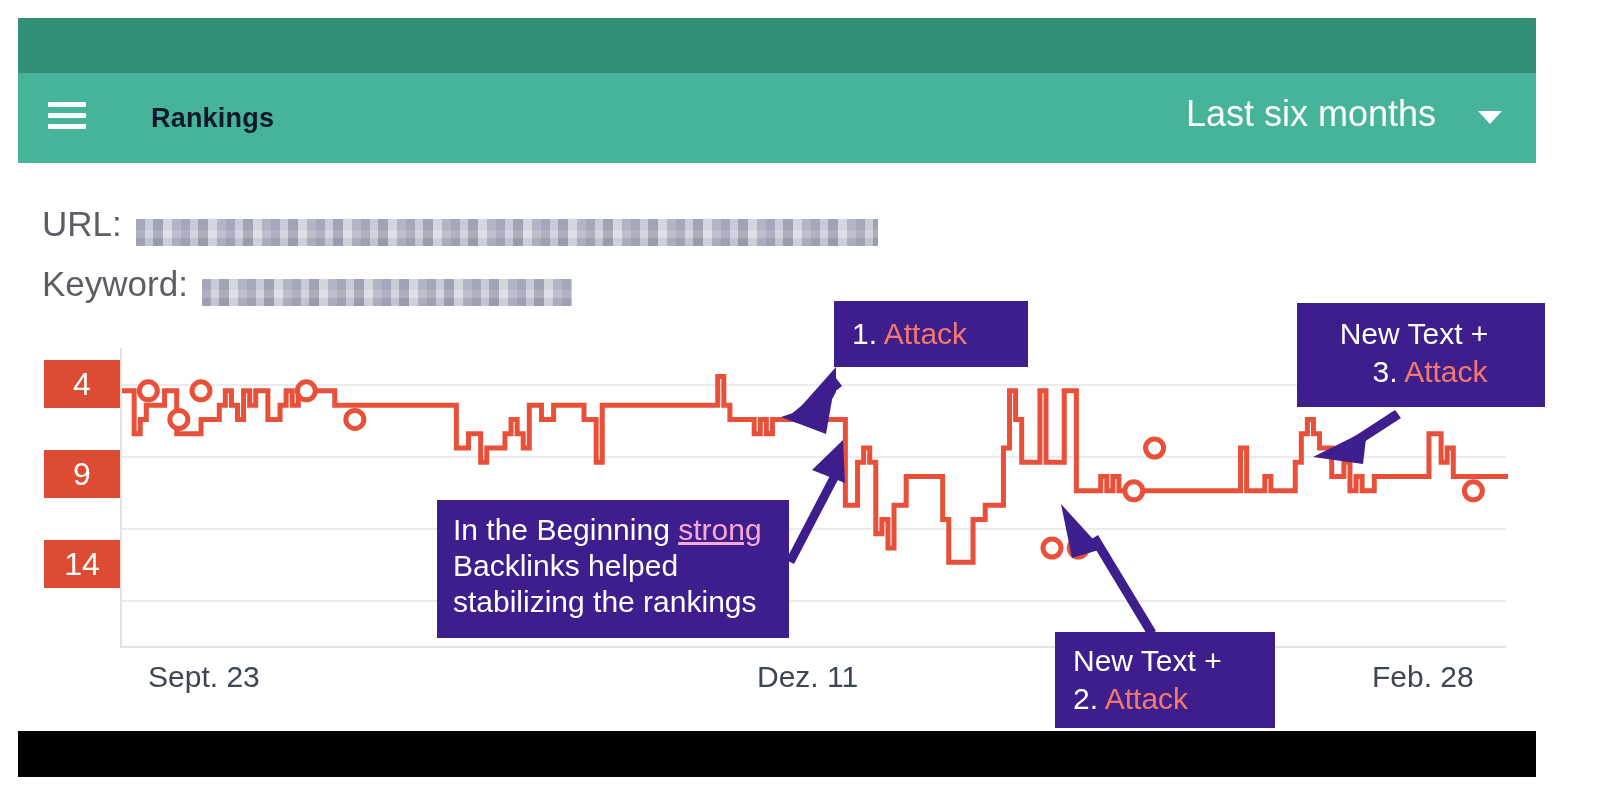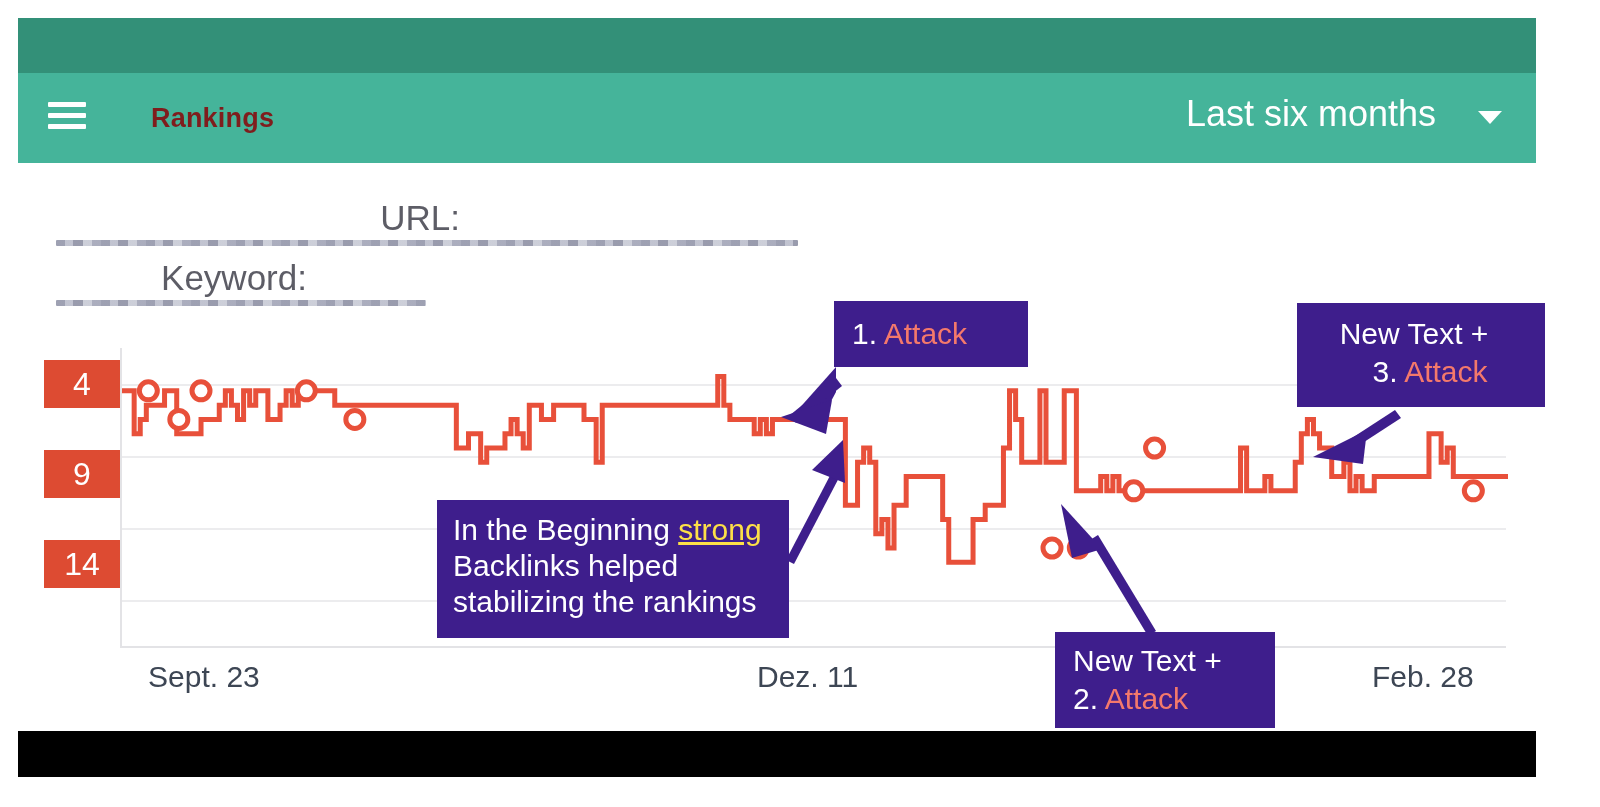--- a/index.html
+++ b/index.html
@@ -54,21 +54,21 @@
     border-radius: 1px;
     margin-bottom: 6px;
   }
   .hamburger span:last-child { margin-bottom: 0; }
   .appbar-title {
     position: absolute;
     left: 133px;
     top: 28px;
     font-size: 27px;
     font-weight: bold;
-    color: #7f1d1d;
+    color: #0f172a;
     letter-spacing: 0.2px;
     line-height: 34px;
   }
   .range-select {
     position: absolute;
     right: 34px;
     top: 18px;
     display: flex;
     align-items: center;
     gap: 42px;
@@ -88,23 +88,22 @@
     margin-top: 6px;
   }
 
   
   .meta {
     position: absolute;
     left: 42px;
   }
   .meta-row {
     display: flex;
-    align-items: center;
+    align-items: flex-end;
     height: 50px;
-    flex-direction: column;
   }
   .meta-key {
     font-size: 35px;
     color: #5d5d66;
     line-height: 44px;
     white-space: nowrap;
   }
   .redacted {
     margin-left: 14px;
     height: 27px;
@@ -171,21 +170,21 @@
     background: #3e1e8c;
     color: #ffffff;
     box-sizing: border-box;
   }
   .ann-line {
     font-size: 30px;
     line-height: 38px;
     white-space: nowrap;
   }
   .accent { color: #f4796b; }
-  .accent-u { color: #fde047; text-decoration: underline; }
+  .accent-u { color: #f9a8d4; text-decoration: underline; }
 
   #ann-attack1 {
     left: 834px; top: 301px;
     width: 194px; height: 66px;
     padding: 14px 0 0 18px;
   }
   #ann-attack3 {
     left: 1297px; top: 303px;
     width: 248px; height: 104px;
     padding: 12px 0 0 0;

